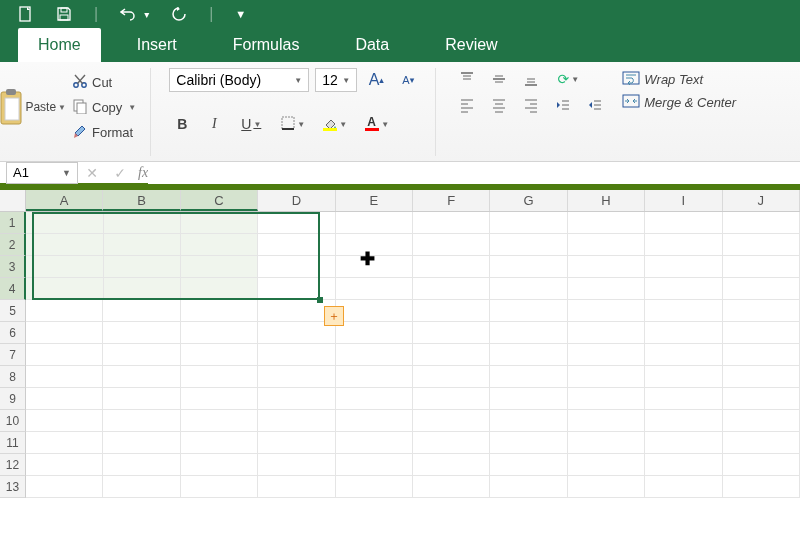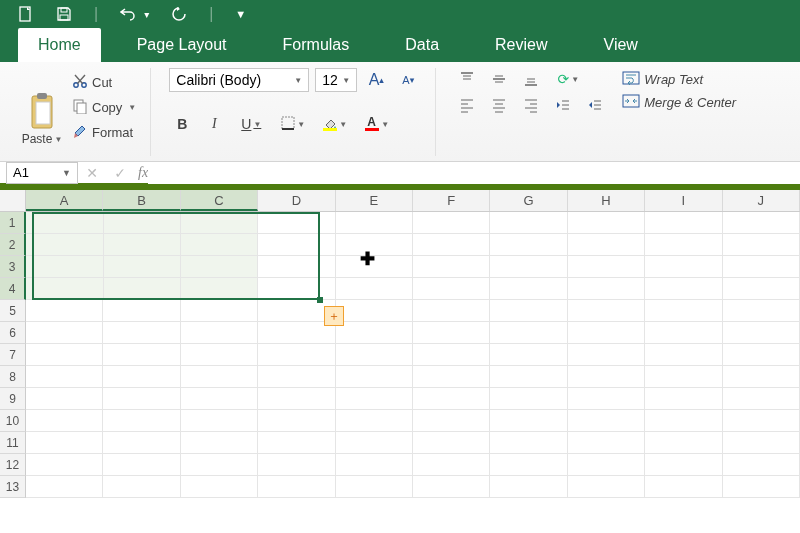--- a/index.html
+++ b/index.html
@@ -17,21 +17,21 @@
   .tab { color: #fff; font-size: 16px; padding: 8px 20px 8px 20px; cursor: pointer; font-weight:400;}
   .tab.active { background: #fff; color: #217346; font-weight:400; border-radius: 2px 2px 0 0; position:relative; }
 
   
   .ribbon { height: 100px; background: linear-gradient(#fafafa,#f3f3f3); border-bottom: 1px solid #d4d4d4; display:flex; padding: 6px 10px 2px 18px; gap:18px;}
   .group { display:flex; flex-direction:column; justify-content:space-between; border-right:1px solid #e1e1e1; padding-right:14px; height:88px;}
   .group:last-child{border-right:none;}
   .group-rows{display:flex; flex-direction:column; gap:4px;}
   .group-row { display:flex; align-items:center; gap:6px;}
 
-  .big-btn { display:flex; flex-direction:column; align-items:center; justify-content:flex-end; width:48px; height:78px; gap:0; cursor:pointer;}
+  .big-btn { display:flex; flex-direction:row; align-items:center; justify-content:flex-end; width:48px; height:78px; gap:0; cursor:pointer;}
   .big-btn-icon { width:32px; height:42px; display:flex; align-items:center; justify-content:center;}
   .big-btn-label{ font-size:12px; color:#444;}
   .dd-tri{font-size:8px; color:#666; margin-left:2px;}
   .clip-row{ display:flex; align-items:center; gap:4px; font-size:13px; color:#444; cursor:pointer; padding:1px 0;}
 
   .font-name { width:140px; height:24px; border:1px solid #c8c8c8; background:#fff; font-size:14px; display:flex; align-items:center; padding:0 6px; gap:6px;}
   .font-size { width:42px; height:24px; border:1px solid #c8c8c8; background:#fff; font-size:14px; display:flex; align-items:center; padding:0 6px;}
   .mini-btn { width:26px; height:22px; border:1px solid transparent; display:inline-flex; align-items:center; justify-content:center; font-size:14px; color:#444; cursor:pointer;}
   .mini-split{width:36px;}
   .bold{font-weight:bold;}
@@ -102,25 +102,24 @@
           <path d="M8 1 A6 6 0 1 0 14 7" fill="none" stroke="#fff" stroke-width="1.5"></path>
           <path d="M6 0 L9 2 L6 4" fill="#fff"></path>
         </svg>
     </span>
     <span class="qat-pipe">|</span>
     <span class="qat-icon" style="font-size:11px;">▼</span>
   </div>
 
   <div class="tabs">
     <div class="tab active">Home</div>
-    <div class="tab">Page Layout</div>
+    <div class="tab">Insert</div>
     <div class="tab">Formulas</div>
     <div class="tab">Data</div>
     <div class="tab">Review</div>
-    <div class="tab">View</div>
   </div>
 
   <div class="ribbon">
 
     <div class="group" style="flex-direction:row; gap:6px; align-items:flex-start;">
       <div class="big-btn">
         <div class="big-btn-icon">
           <svg width="28" height="38" viewBox="0 0 28 38">
               <rect x="4" y="4" width="20" height="32" rx="2" fill="#e6c877" stroke="#b89a4a"></rect>
               <rect x="9" y="1" width="10" height="6" rx="2" fill="#888"></rect>

